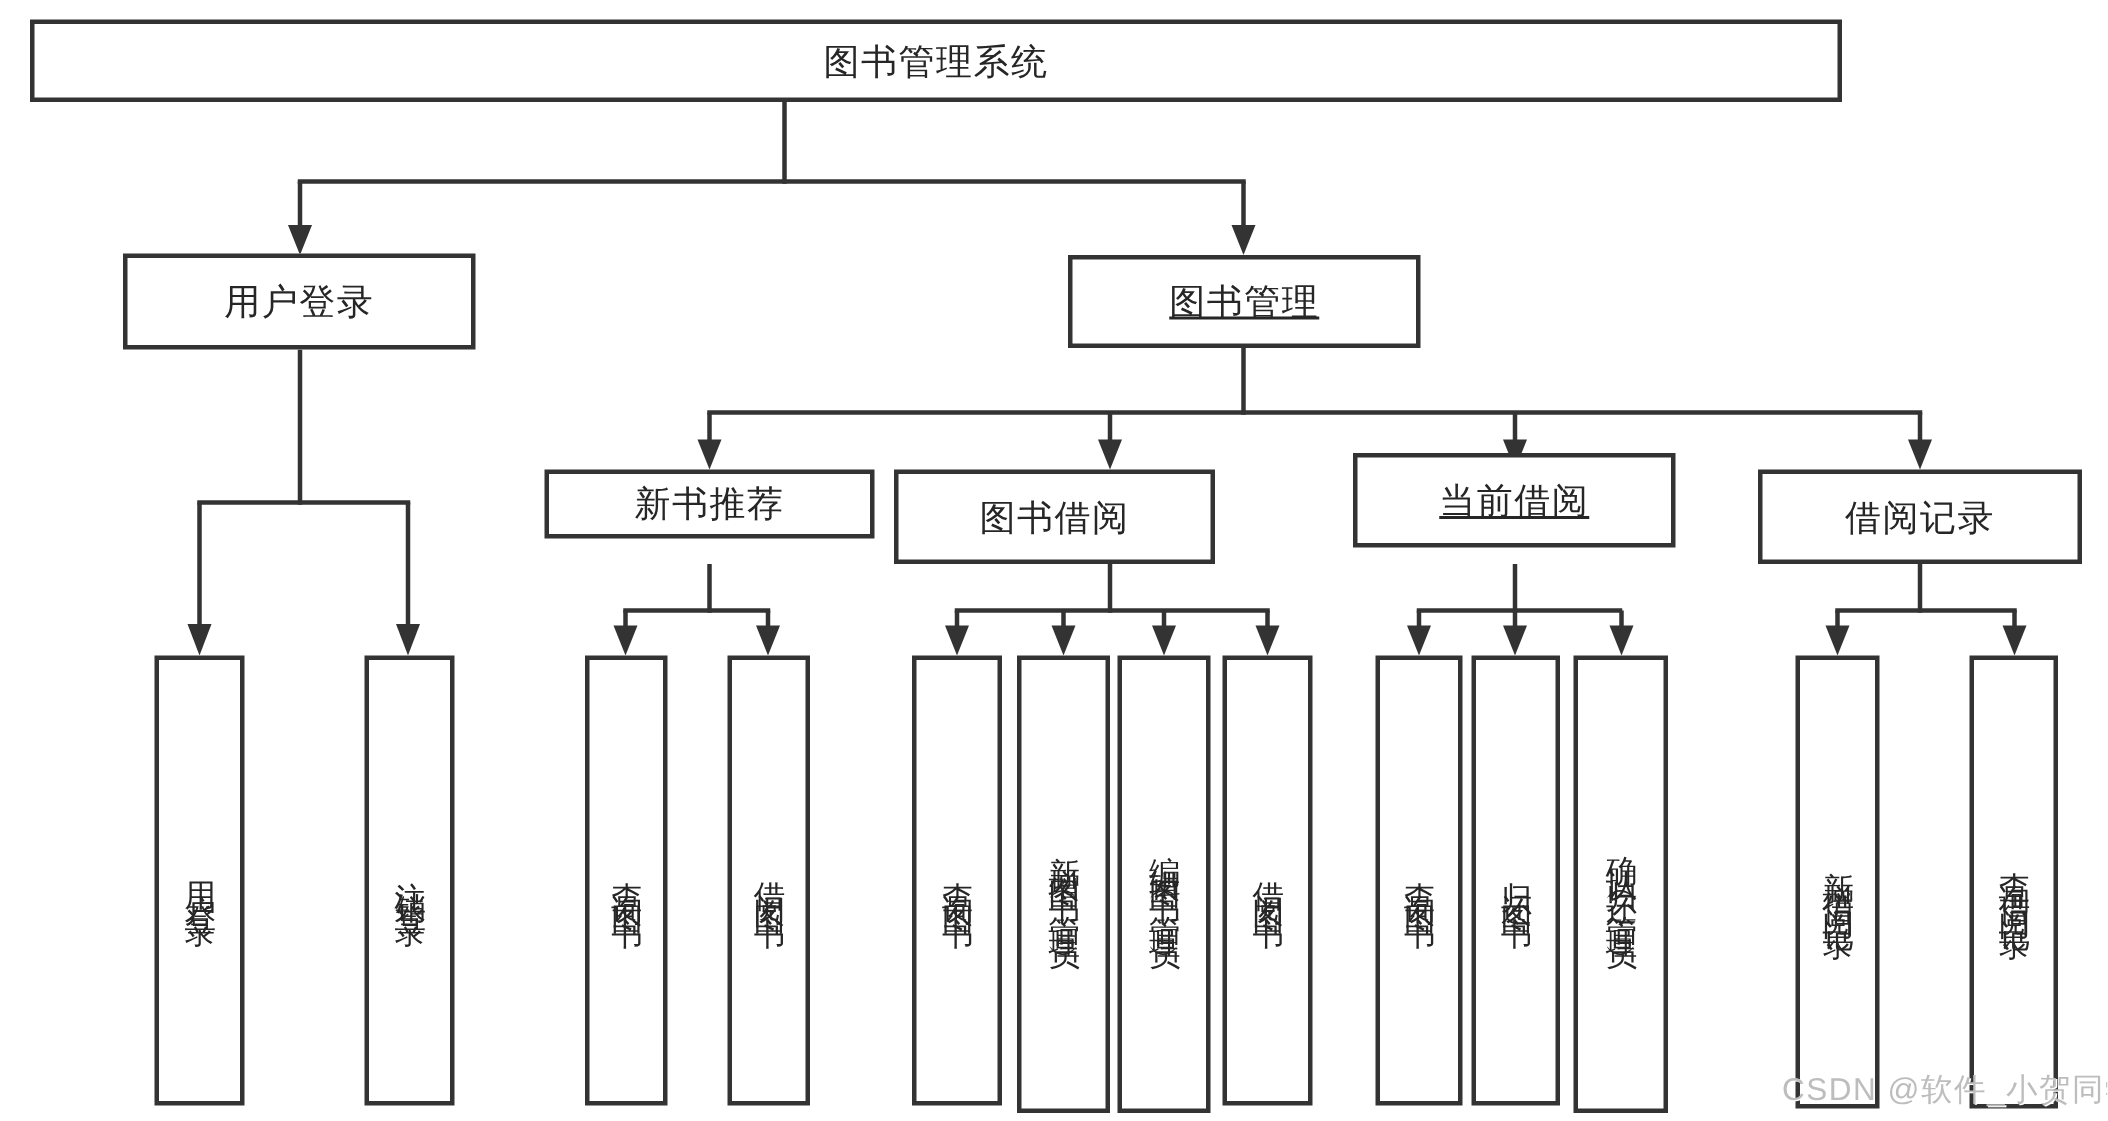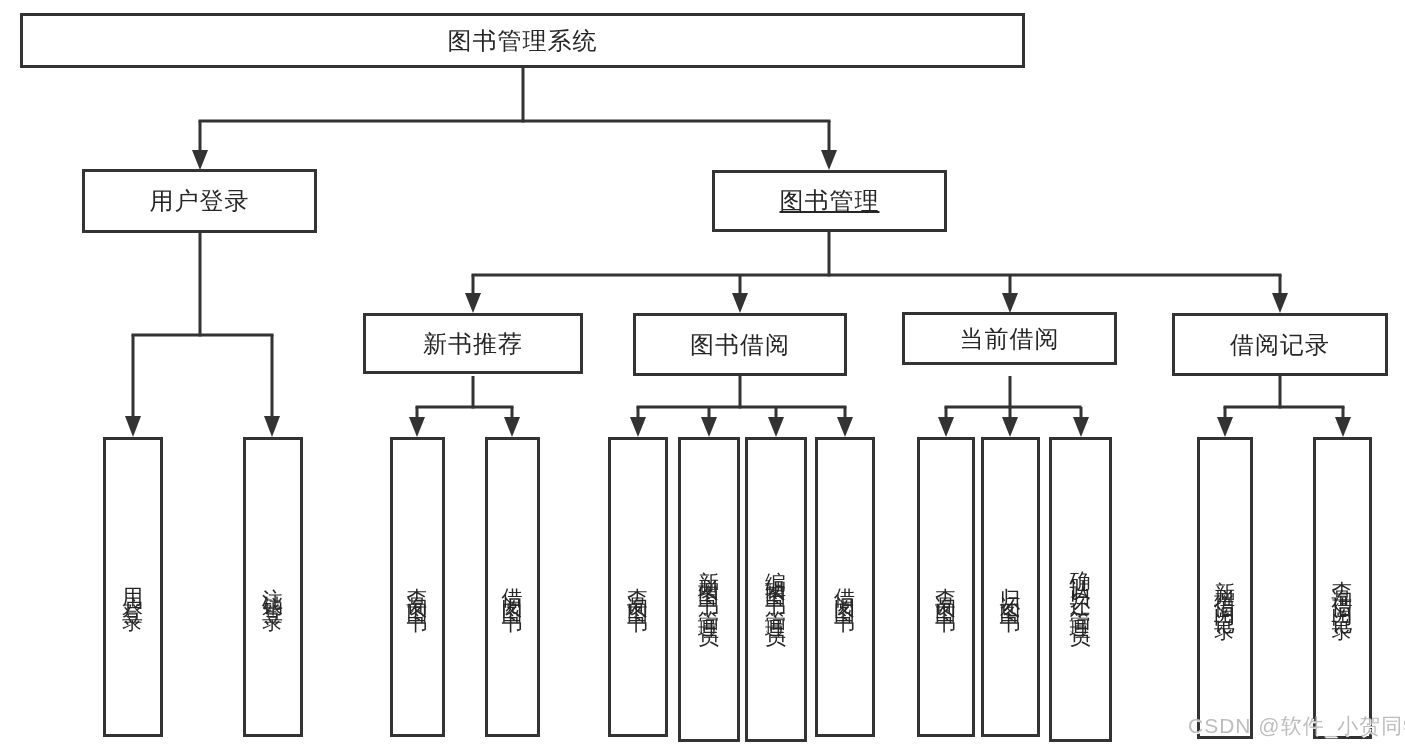--- a/index.html
+++ b/index.html
@@ -130,28 +130,28 @@
       <polygon points="768,417 784,417 776,437"></polygon>
       <polygon points="837,417 853,417 845,437"></polygon>
       <polygon points="938,417 954,417 946,437"></polygon>
       <polygon points="1002,417 1018,417 1010,437"></polygon>
       <polygon points="1073,417 1089,417 1081,437"></polygon>
       <polygon points="1217,417 1233,417 1225,437"></polygon>
       <polygon points="1335,417 1351,417 1343,437"></polygon>
     </g>
   </svg>
 
-  <div class="node" style="left:20px; top:13px; width:1005px; height:55px;">图书管理系统</div>
+  <div class="node" style="left:20px; top:13px; width:1208px; height:55px;">图书管理系统</div>
 
   <div class="node" style="left:82px; top:169px; width:235px; height:64px;">用户登录</div>
   <div class="node" style="left:712px; top:170px; width:235px; height:62px;text-decoration:underline;">图书管理</div>
 
-  <div class="node" style="left:363px; top:313px; width:220px; height:61px;">新书推荐</div>
-  <div class="node" style="left:633px; top:313px; width:214px; height:63px;">图书借阅</div>
-  <div class="node" style="left:902px; top:312px; width:215px; height:53px;">当前借阅</div>
+  <div class="node" style="left:363px; top:313px; width:220px; height:46px;">新书推荐</div>
+  <div class="node" style="left:596px; top:313px; width:214px; height:63px;">图书借阅</div>
+  <div class="node" style="left:902px; top:302px; width:215px; height:63px;text-decoration:underline;">当前借阅</div>
   <div class="node" style="left:1172px; top:313px; width:216px; height:63px;">借阅记录</div>
 
   <div class="vnode" style="left:103px; top:437px; width:60px; height:300px;">用户登录</div>
   <div class="vnode" style="left:243px; top:437px; width:60px; height:300px;">注销登录</div>
 
   <div class="vnode" style="left:390px; top:437px; width:55px; height:300px;">查询图书</div>
   <div class="vnode" style="left:485px; top:437px; width:55px; height:300px;">借阅图书</div>
 
   <div class="vnode" style="left:608px; top:437px; width:60px; height:300px;">查询图书</div>
   <div class="vnode" style="left:678px; top:437px; width:62px; height:305px;">新增图书（管理员）</div>

